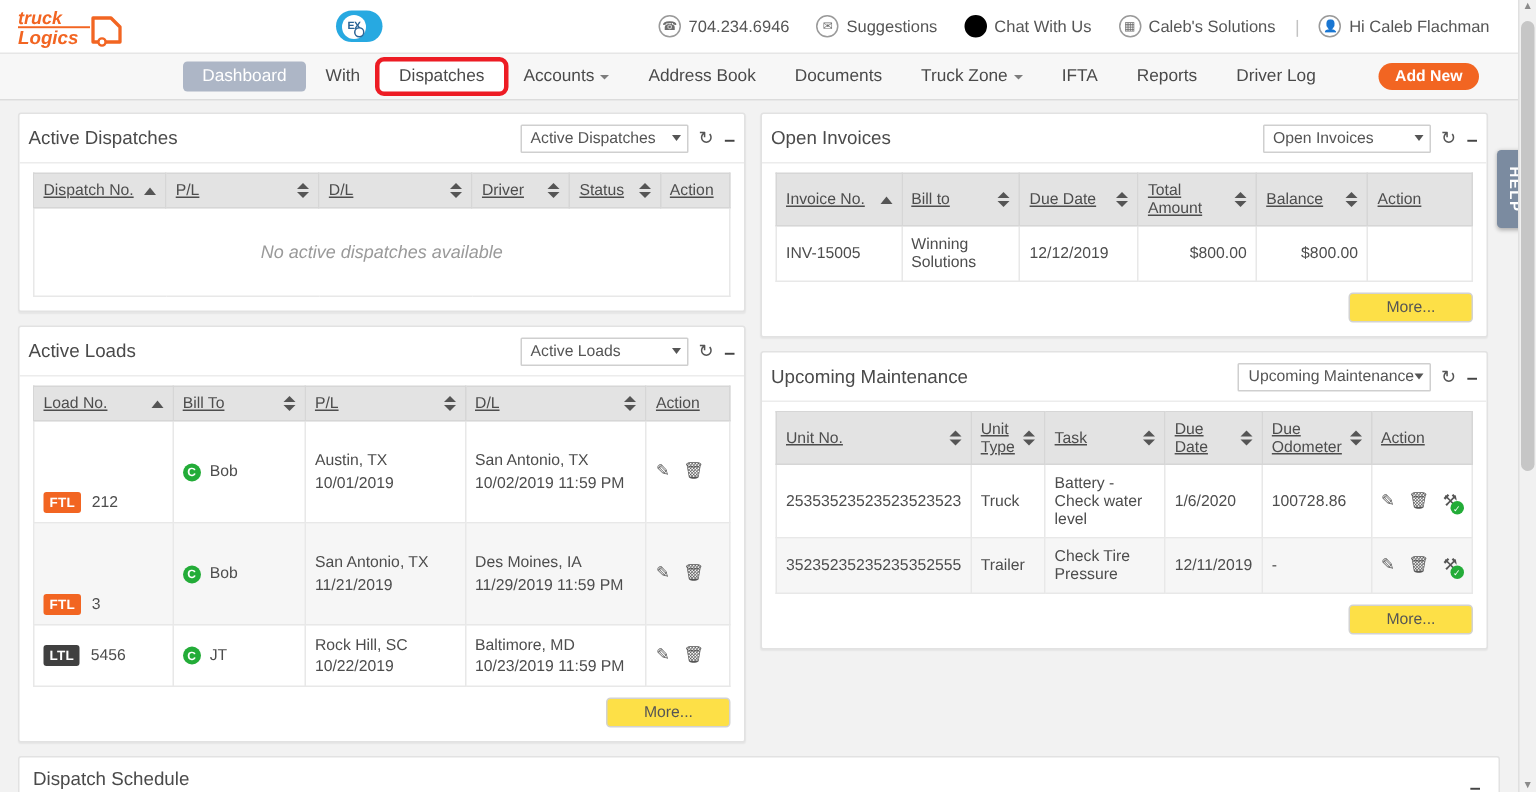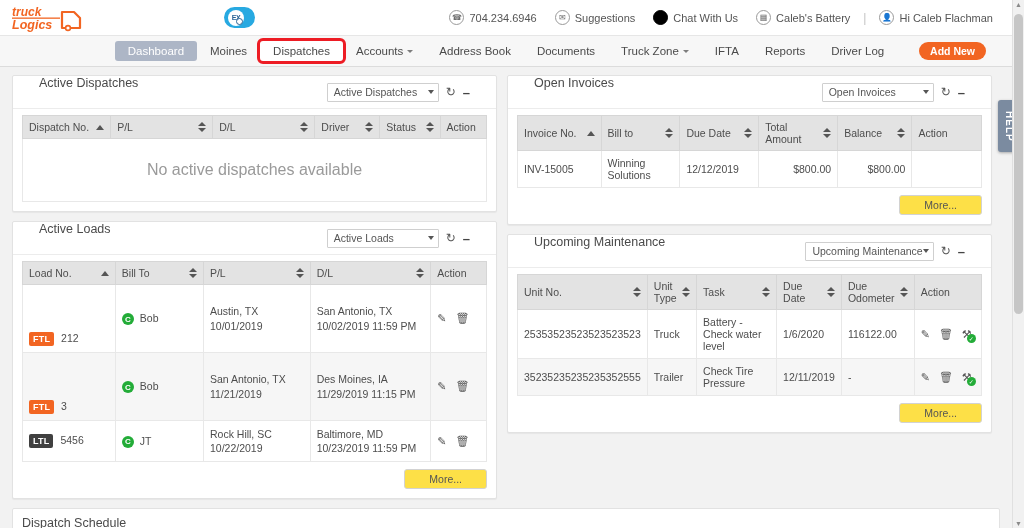--- a/index.html
+++ b/index.html
@@ -65,21 +65,21 @@
 
   
   .page{ padding:8px 12px 0 12px; display:flex; gap:10px; }
   .col{ width:485px; display:flex; flex-direction:column; gap:9px;}
 
   .panel{
     background:#fff; border:1px solid #e2e2e2; border-radius:2px;
     box-shadow:0 1px 1px rgba(0,0,0,.05);
   }
   .panel-head{
-    height:33px; display:flex; padding:0 26px;
+    height:33px; display:flex; align-items:center; padding:0 6px;
     border-bottom:1px solid #ececec;
   }
   .panel-title{ font-size:12.5px; color:#4a4a4a; }
   .panel-tools{ margin-left:auto; display:flex; align-items:center; gap:7px;}
   .sel{
     border:1px solid #cfcfcf; background:#fff; height:19px; min-width:112px;
     display:flex; align-items:center; padding:0 4px 0 6px; font-size:10.5px; color:#555;
     border-radius:1px;
   }
   .sel .cv{ margin-left:auto; border-left:3px solid transparent;border-right:3px solid transparent;border-top:4px solid #555;}
@@ -88,31 +88,31 @@
 
   .panel-body{ padding:6px 9px 9px 9px; }
 
   table{ width:100%; border-collapse:collapse; }
   th{
     background:#e3e3e3; color:#4d4d4d; font-size:10.5px; font-weight:normal;
     text-align:left; padding:5px 6px; border:1px solid #d6d6d6; vertical-align:middle;
     white-space:normal;
   }
   th .thwrap{ display:flex; align-items:center; gap:3px;}
-  th .thlabel{ flex:1; }
+  th .thlabel{ flex:1;text-decoration:underline; }
   .sortarrows{ display:inline-flex; flex-direction:column; line-height:0; flex:0 0 auto;}
   .sort-asc{ width:0;height:0;border-left:4px solid transparent;border-right:4px solid transparent;border-bottom:5px solid #555;}
   .sort-both-u{ width:0;height:0;border-left:4px solid transparent;border-right:4px solid transparent;border-bottom:4.5px solid #555; margin-bottom:1.5px;}
   .sort-both-d{ width:0;height:0;border-left:4px solid transparent;border-right:4px solid transparent;border-top:4.5px solid #555;}
   td{
     padding:6px 6px; border:1px solid #e8e8e8; font-size:10.5px; color:#4d4d4d;
     vertical-align:middle; background:#fff;
   }
   tr.alt td{ background:#f6f6f6; }
-  .empty-row td{ text-align:center; color:#9a9a9a; padding:22px 0; font-size:16px;}
+  .empty-row td{ text-align:center; color:#9a9a9a; font-style:italic; padding:22px 0; font-size:12px;}
 
   .badge{ display:inline-block; color:#fff; font-size:9px; font-weight:bold; padding:2px 4px; border-radius:2px; margin-right:7px; letter-spacing:.2px;}
   .badge.ftl{ background:#f26522;margin-top:41px; }
   .badge.ltl{ background:#404040; }
   .cdot{
     display:inline-flex;align-items:center;justify-content:center;
     width:12px;height:12px;border-radius:50%;background:#23ac38;color:#fff;
     font-size:8px;font-weight:bold;margin-right:6px;vertical-align:middle;
   }
   .two-line div{ line-height:1.35; }
@@ -189,38 +189,38 @@
       <div class="hdr-item">
         <span class="circ-ico">✉</span>
         <span>Suggestions</span>
       </div>
       <div class="hdr-item">
         <span class="circ-ico filled"></span>
         <span>Chat With Us</span>
       </div>
       <div class="hdr-item">
         <span class="circ-ico">▦</span>
-        <span>Caleb's Battery</span>
+        <span>Caleb's Solutions</span>
       </div>
       <span class="divider-pipe">|</span>
       <div class="hdr-item">
         <span class="circ-ico">👤</span>
         <span>Hi Caleb Flachman</span>
       </div>
 
     </div>
   </div>
 
   <div class="navbar">
     <div class="nav-inner">
       <div class="nav-item active">
             <span>Dashboard</span>
           </div>
       <div class="nav-item">
-            <span>Moines</span>
+            <span>With</span>
           </div>
       <div class="nav-item highlight">
             <span>Dispatches</span>
           </div>
       <div class="nav-item">
             <span>Accounts</span>
             <span class="caret-sm"></span>
           </div>
       <div class="nav-item">
             <span>Address Book</span>
@@ -404,21 +404,21 @@
               </tr>
               <tr class="alt">
                 <td><span class="badge ftl">FTL</span><span>3</span></td>
                 <td><span class="cdot">C</span><span>Bob</span></td>
                 <td class="two-line">
                       <div>San Antonio, TX</div>
                       <div>11/21/2019</div>
                     </td>
                 <td class="two-line">
                       <div>Des Moines, IA</div>
-                      <div>11/29/2019 11:15 PM</div>
+                      <div>11/29/2019 11:59 PM</div>
                     </td>
                 <td>
                       <div class="act">
                         <span class="ico pencil">✎</span>
                         <span class="ico">🗑</span>
                       </div>
                     </td>
               </tr>
               <tr>
                 <td><span class="badge ltl">LTL</span><span>5456</span></td>
@@ -600,21 +600,21 @@
                       </div>
                     </th>
             </tr>
                 </thead>
             <tbody>
               <tr>
                 <td>25353523523523523523</td>
                 <td>Truck</td>
                 <td>Battery - Check water level</td>
                 <td>1/6/2020</td>
-                <td>116122.00</td>
+                <td>100728.86</td>
                 <td>
                   <div class="act">
                     <span class="ico pencil">✎</span>
                     <span class="ico">🗑</span>
                     <span class="wrench-wrap"><span class="ico">⚒</span><span class="chk">✓</span></span>
                   </div>
                 </td>
               </tr>
               <tr class="alt">
                 <td>35235235235235352555</td>

